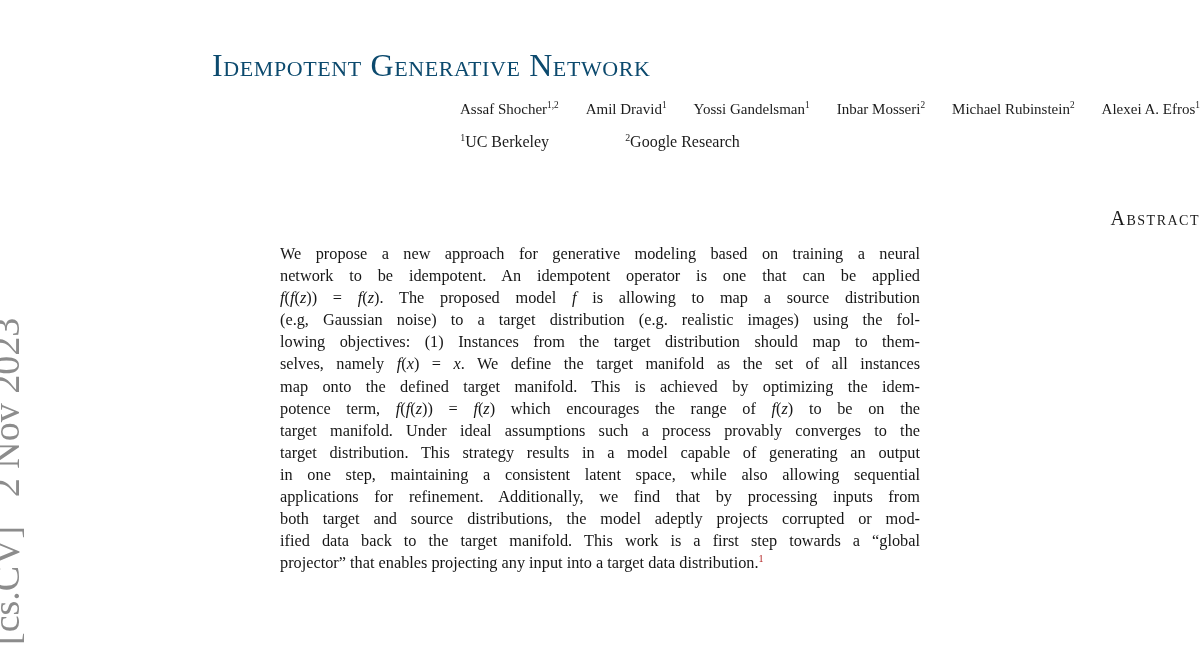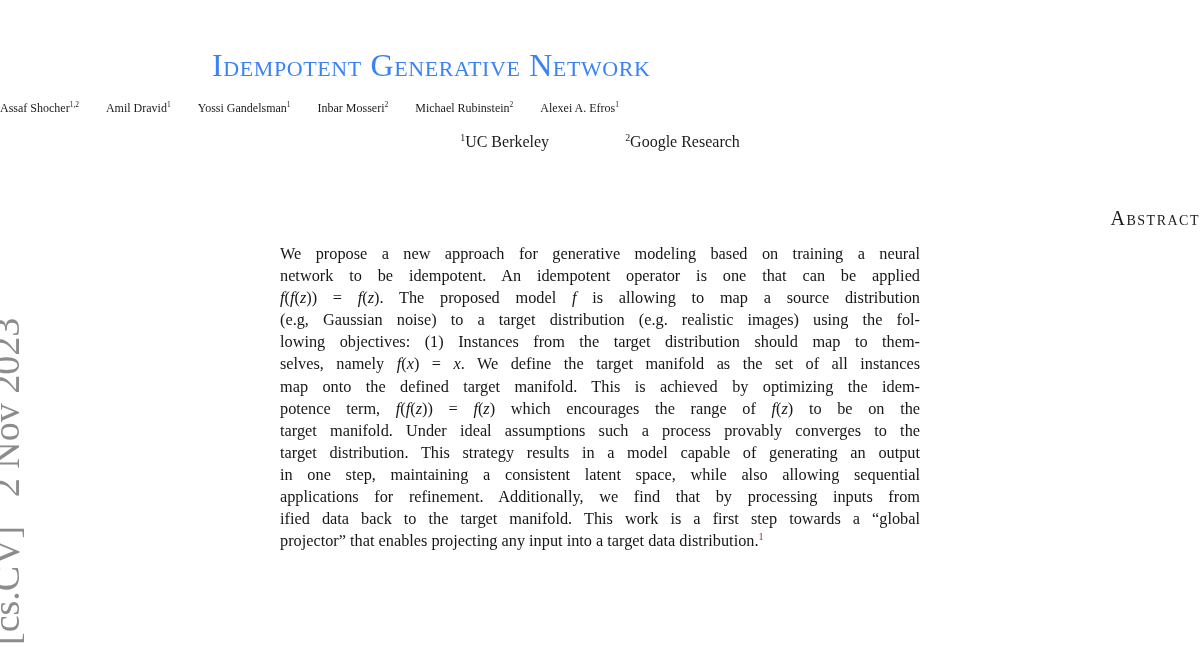--- a/index.html
+++ b/index.html
@@ -3,26 +3,26 @@
 <meta charset="utf-8">
 <style>
   html,body{margin:0;padding:0;background:#ffffff;}
   .page{
     position:relative;width:1200px;height:648px;background:#ffffff;overflow:hidden;
     font-family:"Liberation Serif","DejaVu Serif",serif;color:#1b1b1b;
   }
   .title{
     position:absolute;left:212px;top:47px;margin:0;
     font-size:32px;font-weight:normal;font-variant:small-caps;
-    letter-spacing:0.6px;color:#3b82f6;white-space:nowrap;
+    letter-spacing:0.6px;color:#0c4a6e;white-space:nowrap;
   }
   .authors{
     position:absolute;left:0;top:101px;width:100%;
-    display:flex;justify-content:flex-start;gap:27px;
-    font-size:12px;white-space:nowrap;
+    display:flex;justify-content:flex-end;gap:27px;
+    font-size:15px;white-space:nowrap;
   }
   .affils{
     position:absolute;left:0;top:133px;width:100%;
     display:flex;justify-content:center;gap:76px;
     font-size:16px;white-space:nowrap;
   }
   .authors sup,.affils sup{font-size:62%;vertical-align:super;line-height:0;}
   .abs-head{
     position:absolute;left:0;top:207px;width:100%;text-align:right;
     font-variant:small-caps;font-size:20px;letter-spacing:1.5px;color:#1a1a1a;
@@ -68,16 +68,17 @@
       <div class="abs-line"><span class="math">f</span><span>(</span><span class="math">f</span><span>(</span><span class="math">z</span><span>)) = </span><span class="math">f</span><span>(</span><span class="math">z</span><span>). The proposed model </span><span class="math">f</span><span> is allowing to map a source distribution</span></div>
       <div class="abs-line"><span>(e.g, Gaussian noise) to a target distribution (e.g. realistic images) using the fol-</span></div>
       <div class="abs-line"><span>lowing objectives: (1) Instances from the target distribution should map to them-</span></div>
       <div class="abs-line"><span>selves, namely </span><span class="math">f</span><span>(</span><span class="math">x</span><span>) = </span><span class="math">x</span><span>. We define the target manifold as the set of all instances</span></div>
       <div class="abs-line"><span>map onto the defined target manifold. This is achieved by optimizing the idem-</span></div>
       <div class="abs-line"><span>potence term, </span><span class="math">f</span><span>(</span><span class="math">f</span><span>(</span><span class="math">z</span><span>)) = </span><span class="math">f</span><span>(</span><span class="math">z</span><span>) which encourages the range of </span><span class="math">f</span><span>(</span><span class="math">z</span><span>) to be on the</span></div>
       <div class="abs-line"><span>target manifold. Under ideal assumptions such a process provably converges to the</span></div>
       <div class="abs-line"><span>target distribution. This strategy results in a model capable of generating an output</span></div>
       <div class="abs-line"><span>in one step, maintaining a consistent latent space, while also allowing sequential</span></div>
       <div class="abs-line"><span>applications for refinement. Additionally, we find that by processing inputs from</span></div>
+      <div class="abs-line"><span>both target and source distributions, the model adeptly projects corrupted or mod-</span></div>
       <div class="abs-line"><span>ified data back to the target manifold. This work is a first step towards a “global</span></div>
       <div class="abs-line"><span>projector” that enables projecting any input into a target data distribution.</span><sup class="fn">1</sup></div>
     </div>
 </div>
 
 </body></html>

